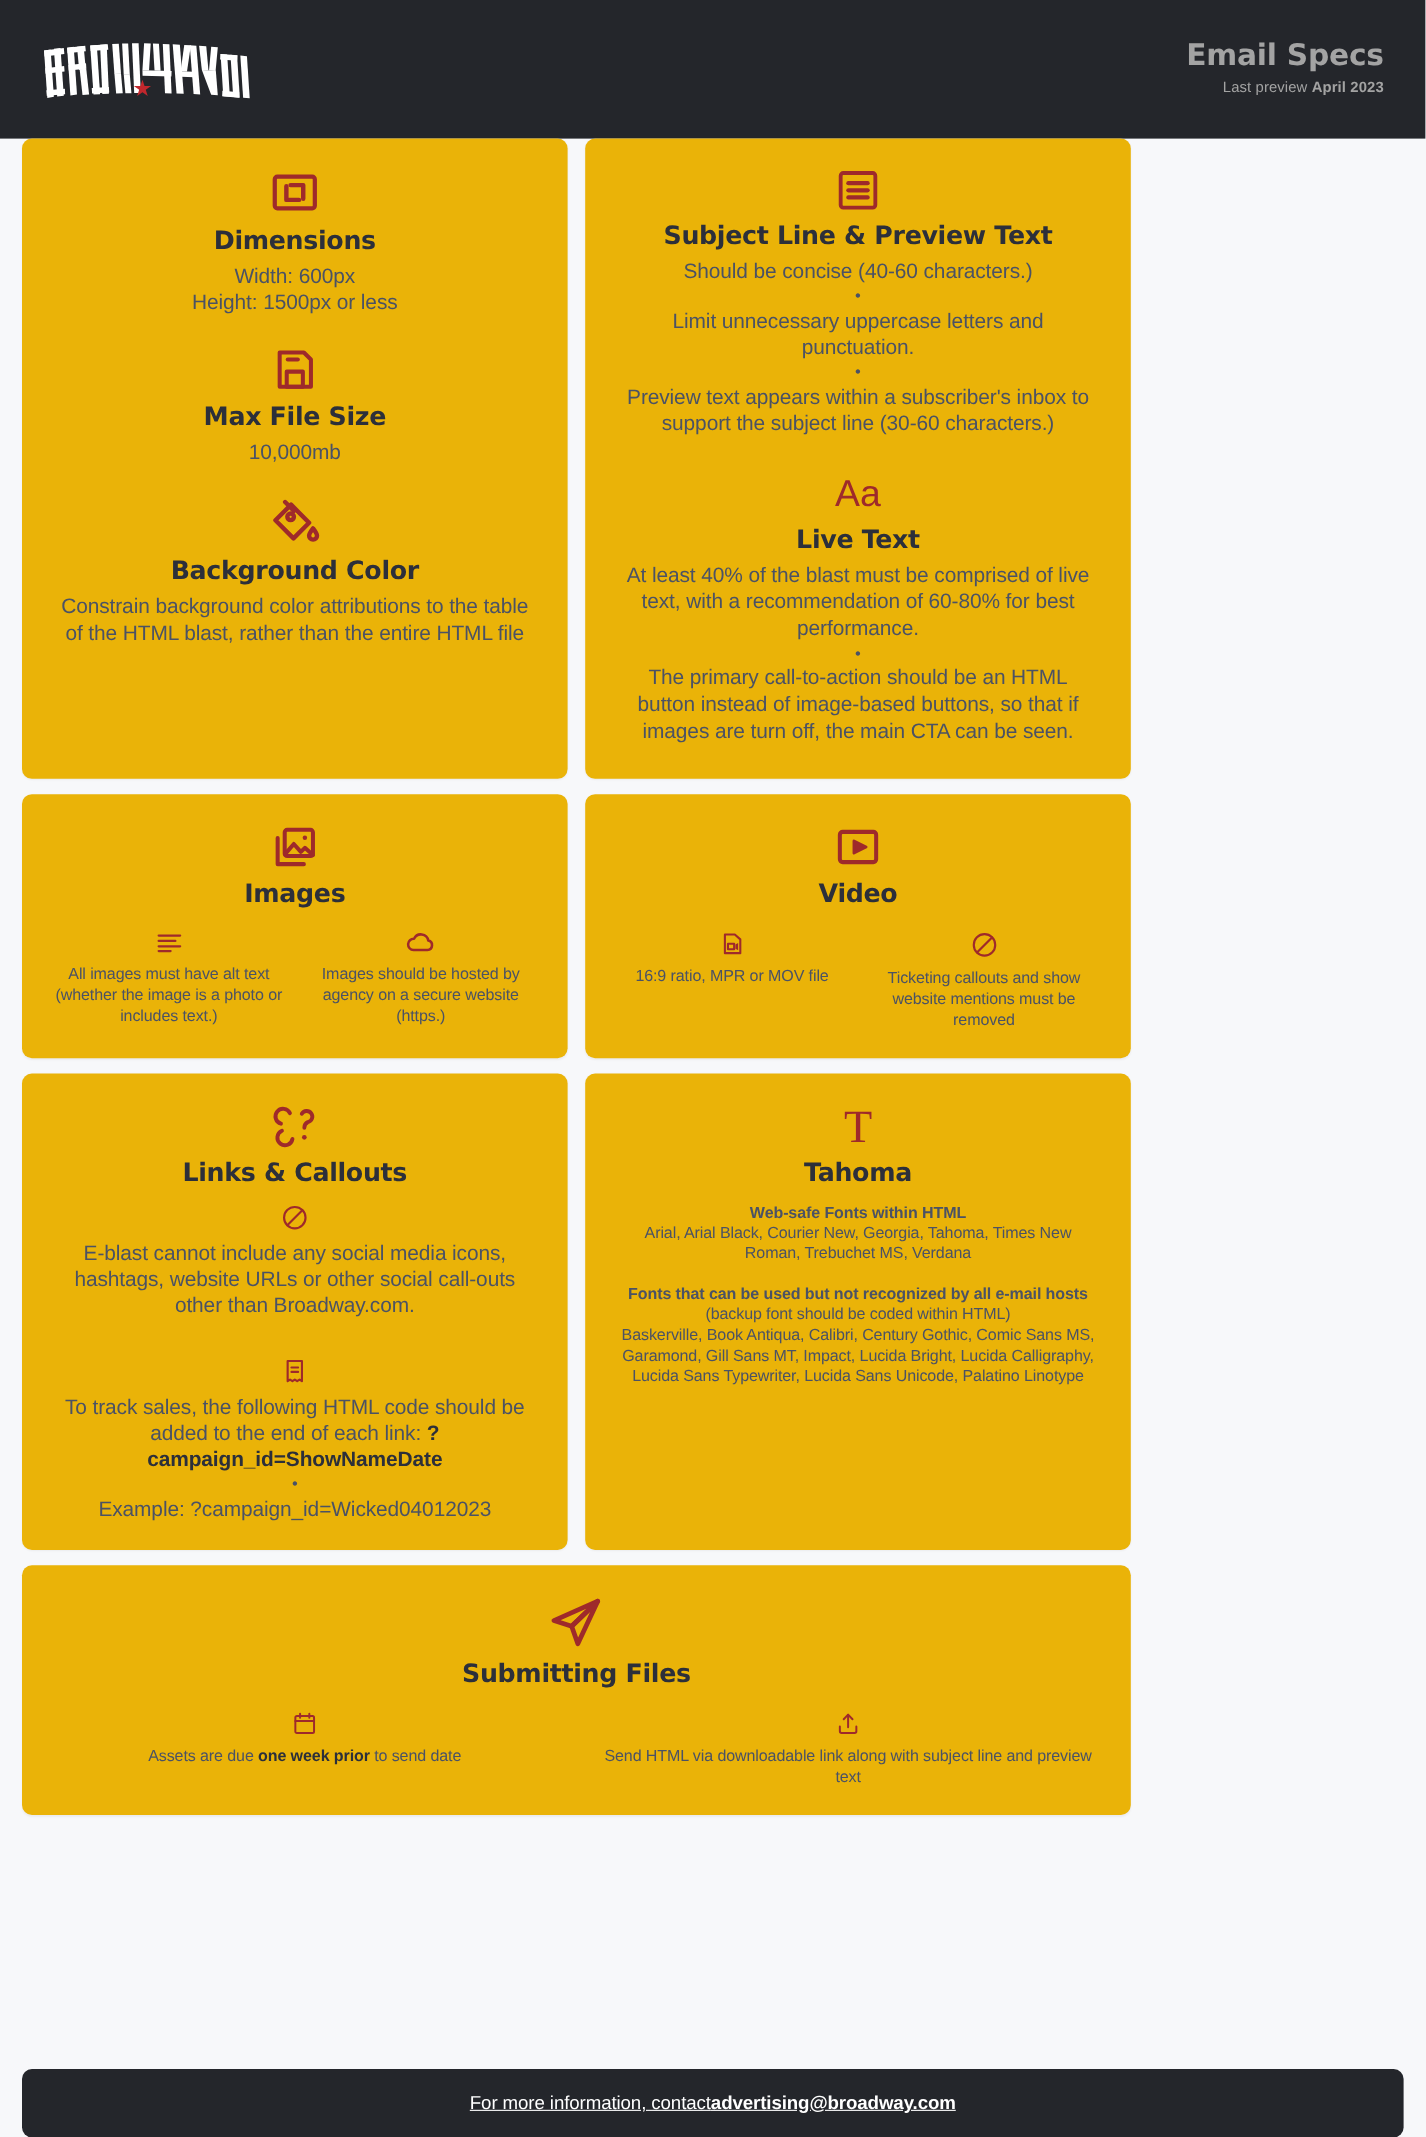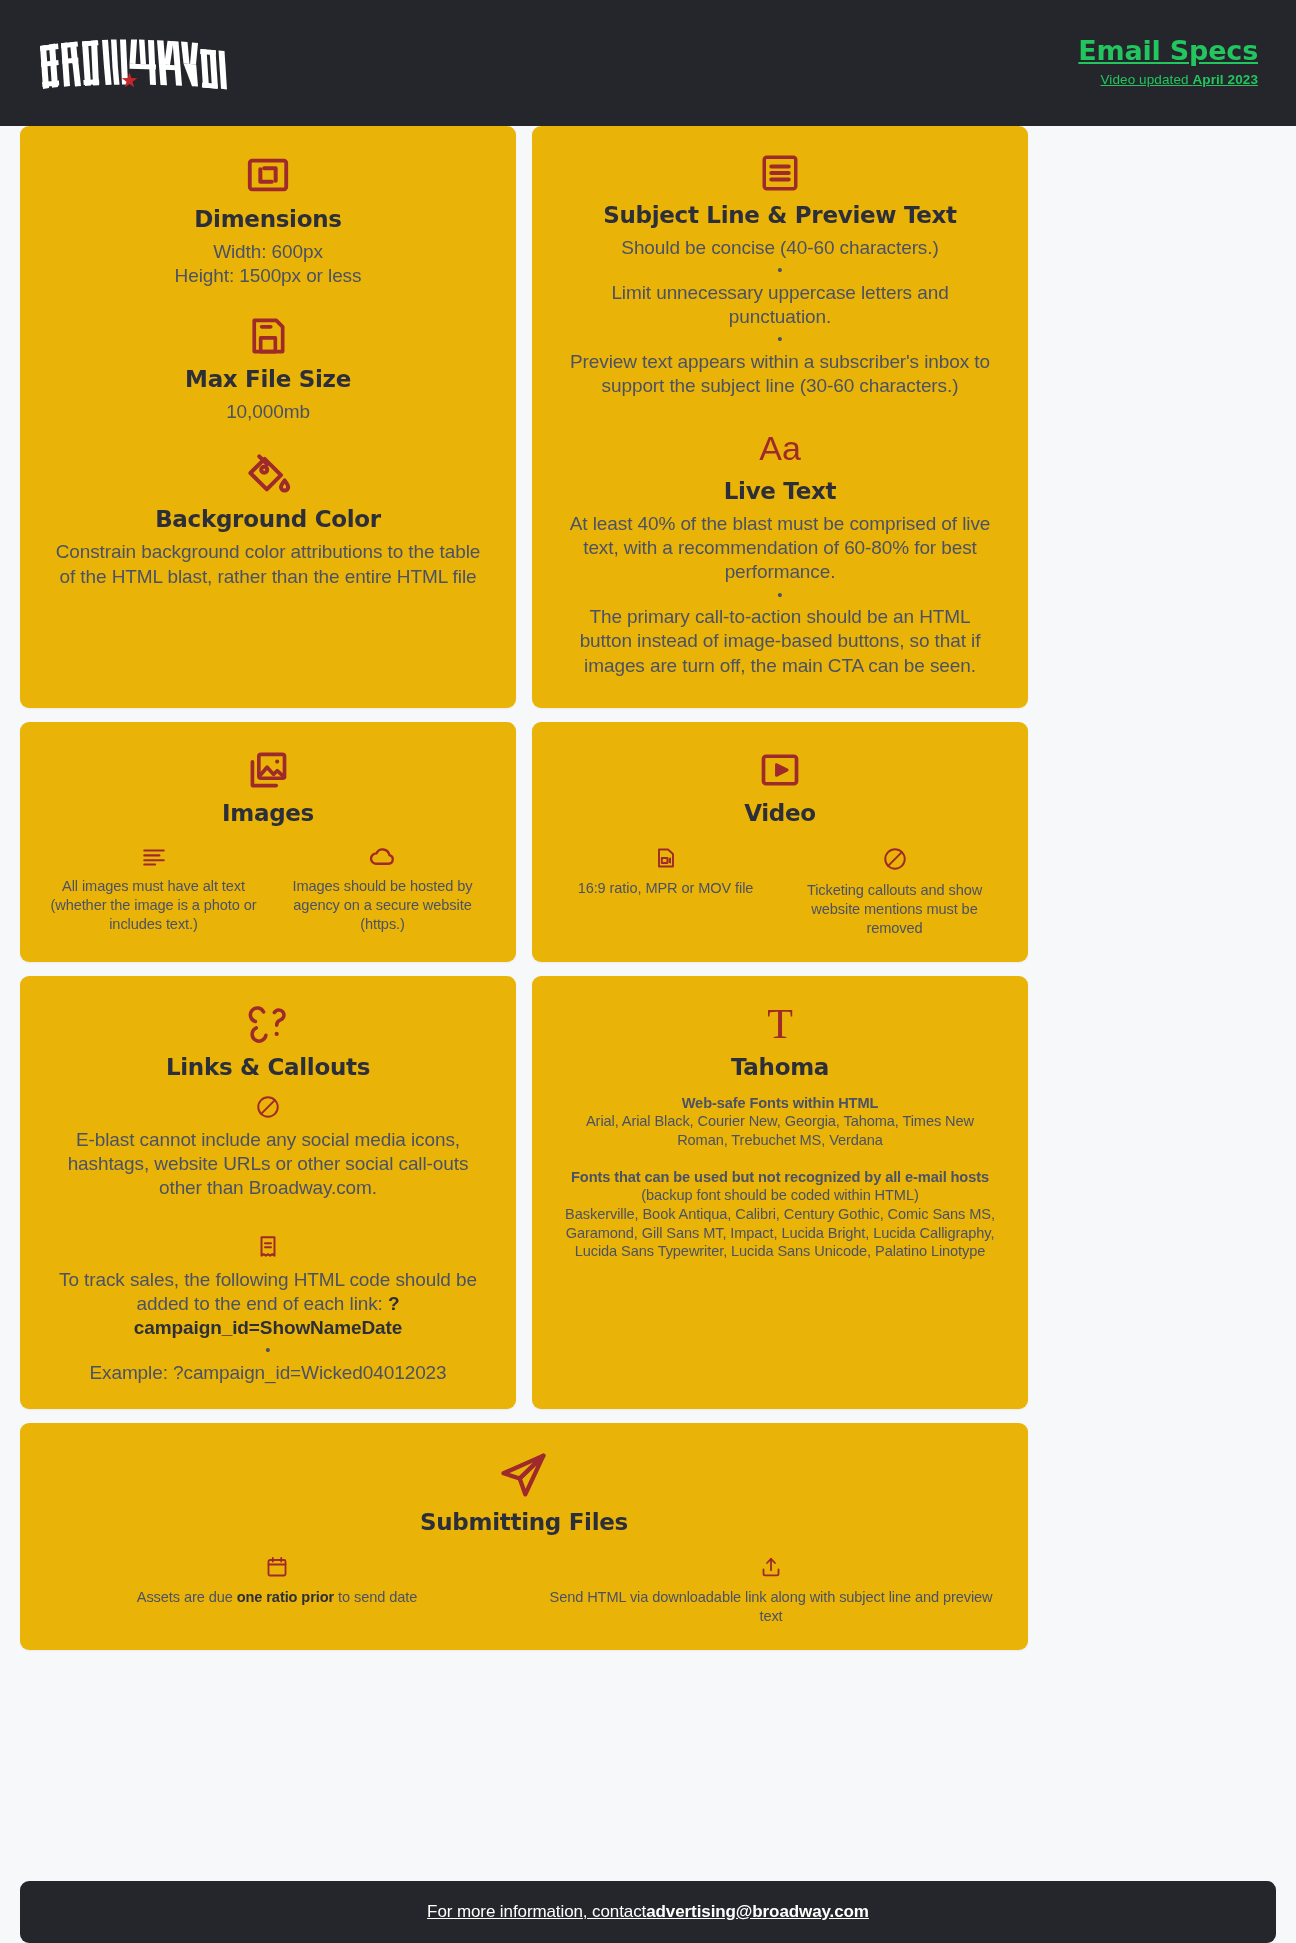--- a/index.html
+++ b/index.html
@@ -24,21 +24,21 @@
     align-items: center;
     justify-content: space-between;
     padding: 0 38px 0 36px;
   }
   .logo {
     position: relative;
     display: block;
     height: 62px;
   }
   .logo svg { display: block; }
-  .header-right { text-align: right; color: #22c55e; padding-bottom: 4px; text-decoration: underline; }
+  .header-right { text-align: right; color: #a3a3a3; padding-bottom: 4px; }
   .header-title {
     font-size: 27px;
     font-weight: bold;
     letter-spacing: -0.2px;
     line-height: 1.15;
     font-family: "DejaVu Sans", sans-serif;
   }
   .header-sub {
     font-size: 13.5px;
     margin-top: 5px;
@@ -188,21 +188,21 @@
         </g>
         <g fill="#c1272d">
           <path d="M93.5 40.5 l1.9 5.6 5.9 .1 -4.8 3.5 1.8 5.6 -4.8 -3.4 -4.8 3.4 1.8 -5.6 -4.8 -3.5 5.9 -.1 z"></path>
         </g>
       </svg>
 
     </div>
     <div class="header-right">
       <div class="header-title">Email Specs</div>
       <div class="header-sub">
-        <span>Video updated </span><b>April 2023</b>
+        <span>Last preview </span><b>April 2023</b>
       </div>
     </div>
   </div>
 
   <div class="grid row1">
 
     <div class="card half">
 
       <div class="block">
         <div class="icon">
@@ -418,21 +418,21 @@
       <div class="subcols" style="gap:40px;">
         <div class="subcol">
           <div class="icon">
             <svg width="24" height="24" viewBox="0 0 24 24" fill="none" stroke="#9e2a2b" stroke-width="1.8" stroke-linecap="round" stroke-linejoin="round">
               <rect x="3.5" y="5" width="17" height="15.5" rx="1.4"></rect>
               <line x1="3.5" y1="9.5" x2="20.5" y2="9.5"></line>
               <line x1="7.8" y1="3" x2="7.8" y2="6.6"></line>
               <line x1="16.2" y1="3" x2="16.2" y2="6.6"></line>
             </svg>
           </div>
-          <p class="body"><span>Assets are due </span><b>one ratio prior</b><span> to send date</span></p>
+          <p class="body"><span>Assets are due </span><b>one week prior</b><span> to send date</span></p>
         </div>
         <div class="subcol">
           <div class="icon">
             <svg width="24" height="24" viewBox="0 0 24 24" fill="none" stroke="#9e2a2b" stroke-width="1.8" stroke-linecap="round" stroke-linejoin="round">
               <path d="M4.5 14.5 v4.3 a1.6 1.6 0 0 0 1.6 1.6 h11.8 a1.6 1.6 0 0 0 1.6 -1.6 v-4.3"></path>
               <polyline points="8,8 12,3.8 16,8"></polyline>
               <line x1="12" y1="3.8" x2="12" y2="15.2"></line>
             </svg>
           </div>
           <p class="body">Send HTML via downloadable link along with subject line and preview text</p>

